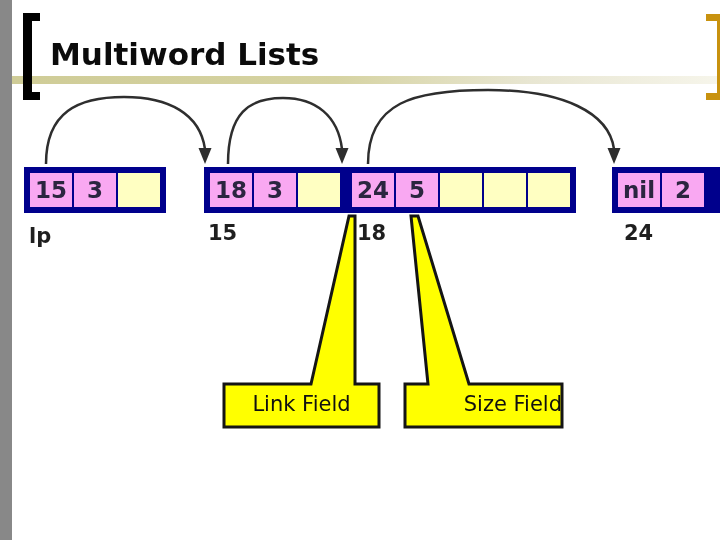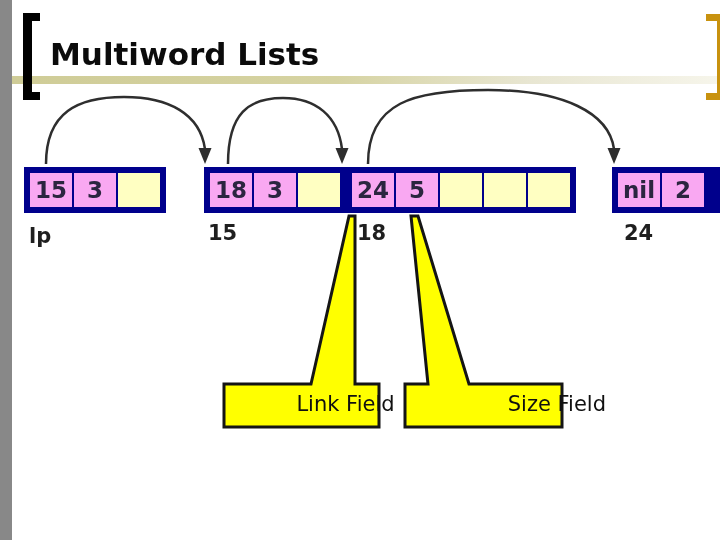--- a/index.html
+++ b/index.html
@@ -39,21 +39,21 @@
   }
   .cell.pink{background:#F9A8F2;}
   .cell.empty{background:#FFFFC2;}
   
   .ptr{
     position:absolute;z-index:7;font-size:21px;font-weight:bold;color:#1f1f1f;white-space:nowrap;
   }
   
   .callout-label{
     position:absolute;top:392px;z-index:7;font-size:21px;color:#101010;
-    text-align:center;white-space:nowrap;padding-left:44px;
+    text-align:center;white-space:nowrap;
   }
 </style>
 </head>
 <body>
 
 <div class="slide">
 
   <div class="bracket-left"></div>
   <div class="bracket-right"></div>
 

